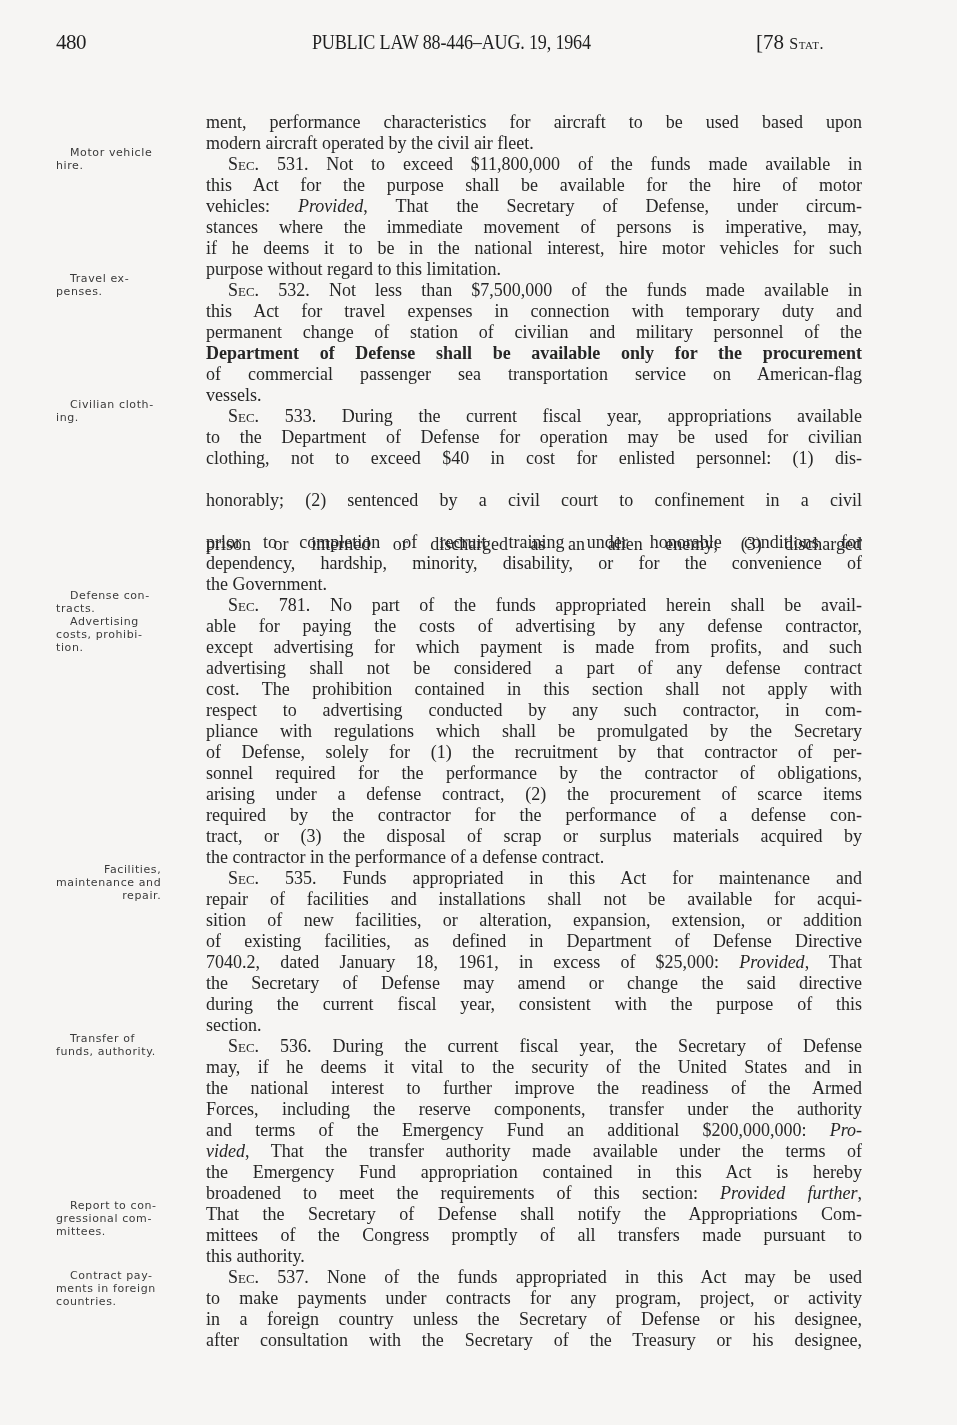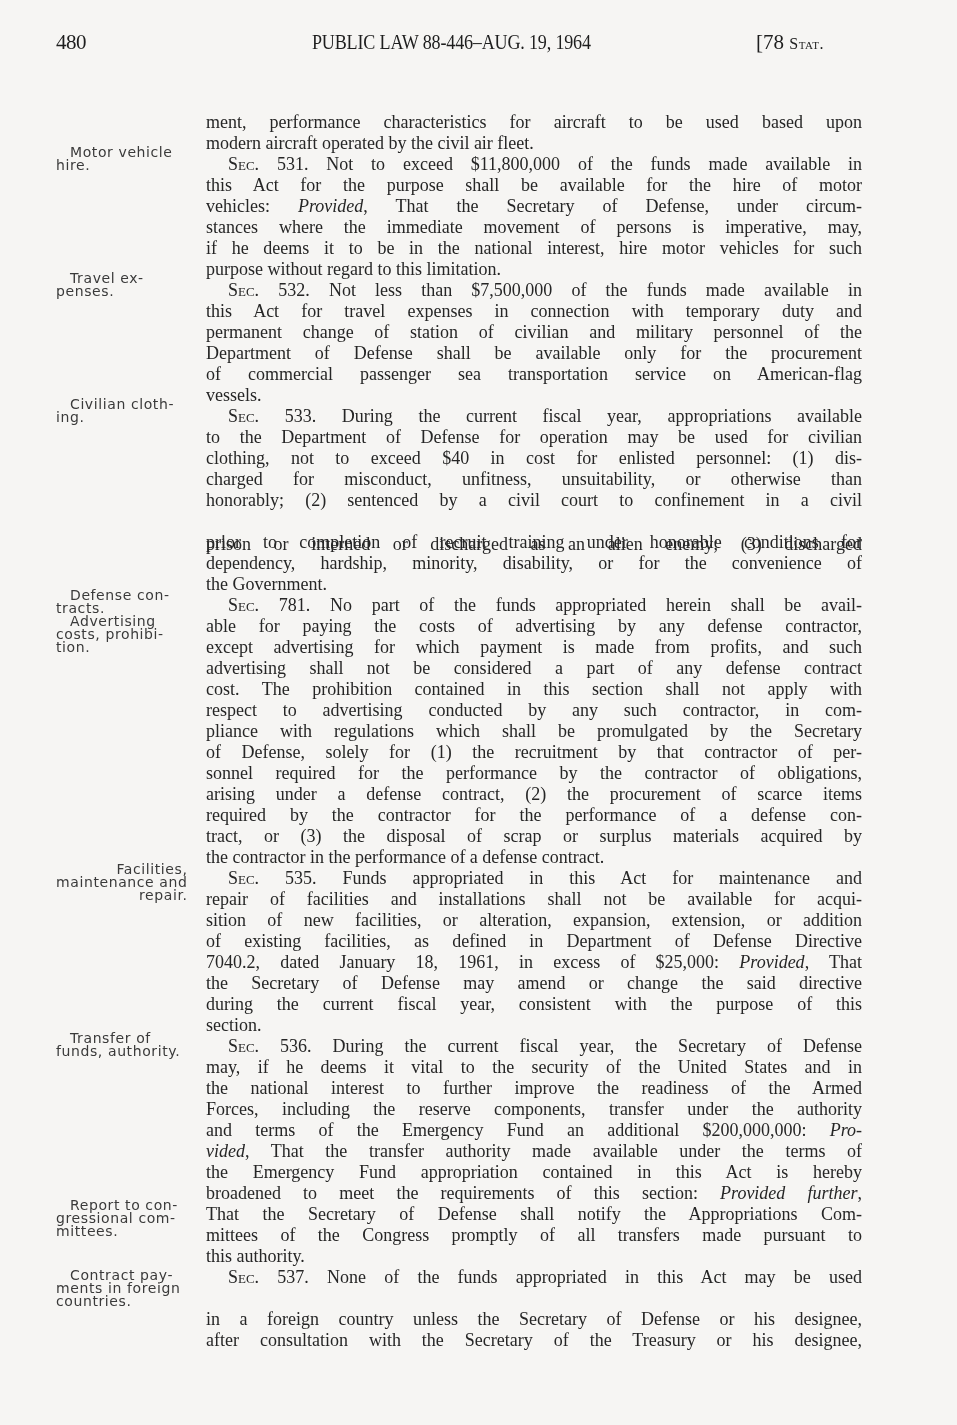--- a/index.html
+++ b/index.html
@@ -12,21 +12,21 @@
   .page { position: absolute; inset: 0; }
   .header { position: absolute; top: 30px; left: 0; width: 957px; height: 30px;
     font-family: "Liberation Serif", serif; font-size: 21px; color: #1e1e1e; }
   .header .pageno { position: absolute; left: 56px; top: 0; letter-spacing: -0.5px; }
   .header .title { position: absolute; left: 312px; top: 0; transform: scaleX(0.86); transform-origin: left top; letter-spacing: -0.2px; }
   .header .stat { position: absolute; left: 756px; top: 0; }
   .header .stat .sc { font-size: 16px; letter-spacing: 0.5px; }
 
   .notes { position: absolute; left: 0; top: 0; width: 200px; height: 100%; }
   .note { position: absolute; font-family: "DejaVu Sans", "Liberation Sans", sans-serif;
-    font-size: 14px; line-height: 13px; color: #3a3a3a; letter-spacing: 0.6px; }
+    font-size: 11px; line-height: 13px; color: #3a3a3a; letter-spacing: 0.6px; }
   .note .ln { display: block; white-space: nowrap; }
   .note .ind { padding-left: 14px; }
 
   .body { position: absolute; left: 206px; top: 0; width: 656px; height: 100%; }
   .line { position: absolute; left: 0; width: 656px; height: 21px;
     font-family: "Liberation Serif", serif; font-size: 18px; line-height: 21px;
     text-align: justify; text-align-last: justify; white-space: nowrap; color: #262626; }
   .line.ind { left: 22px; width: 634px; }
   .line.last { text-align-last: left; }
   .line i { font-style: italic; }
@@ -87,27 +87,26 @@
       <div class="line last" style="top: 133px;"><span>modern aircraft operated by the civil air fleet.</span></div>
       <div class="line ind" style="top: 154px;"><span class="sc">Sec.</span><span> 531. Not to exceed $11,800,000 of the funds made available in</span></div>
       <div class="line" style="top: 175px;"><span>this Act for the purpose shall be available for the hire of motor</span></div>
       <div class="line" style="top: 196px;"><span>vehicles: </span><i>Provided</i><span>, That the Secretary of Defense, under circum-</span></div>
       <div class="line" style="top: 217px;"><span>stances where the immediate movement of persons is imperative, may,</span></div>
       <div class="line" style="top: 238px;"><span>if he deems it to be in the national interest, hire motor vehicles for such</span></div>
       <div class="line last" style="top: 259px;"><span>purpose without regard to this limitation.</span></div>
       <div class="line ind" style="top: 280px;"><span class="sc">Sec.</span><span> 532. Not less than $7,500,000 of the funds made available in</span></div>
       <div class="line" style="top: 301px;"><span>this Act for travel expenses in connection with temporary duty and</span></div>
       <div class="line" style="top: 322px;"><span>permanent change of station of civilian and military personnel of the</span></div>
-      <div class="line" style="top: 343px;"><span>Department of Defense shall be available only for the procurement</span></div>
+      <div class="line" style="top: 343px; font-weight: bold;"><span>Department of Defense shall be available only for the procurement</span></div>
       <div class="line last" style="top: 385px;"><span>vessels.</span></div>
       <div class="line" style="top: 364px;"><span>of commercial passenger sea transportation service on American-flag</span></div>
       <div class="line ind" style="top: 406px;"><span class="sc">Sec.</span><span> 533. During the current fiscal year, appropriations available</span></div>
       <div class="line" style="top: 427px;"><span>to the Department of Defense for operation may be used for civilian</span></div>
       <div class="line" style="top: 448px;"><span>clothing, not to exceed $40 in cost for enlisted personnel: (1) dis-</span></div>
-      <div class="line" style="top: 469px;"><span>charged for misconduct, unfitness, unsuitability, or otherwise than</span></div>
       <div class="line" style="top: 490px;"><span>honorably; (2) sentenced by a civil court to confinement in a civil</span></div>
       <div class="line" style="top: 534px;"><span>prison or interned or discharged as an alien enemy; (3) discharged</span></div>
       <div class="line" style="top: 532px;"><span>prior to completion of recruit training under honorable conditions for</span></div>
       <div class="line" style="top: 553px;"><span>dependency, hardship, minority, disability, or for the convenience of</span></div>
       <div class="line last" style="top: 574px;"><span>the Government.</span></div>
       <div class="line ind" style="top: 595px;"><span class="sc">Sec.</span><span> 781. No part of the funds appropriated herein shall be avail-</span></div>
       <div class="line" style="top: 616px;"><span>able for paying the costs of advertising by any defense contractor,</span></div>
       <div class="line" style="top: 637px;"><span>except advertising for which payment is made from profits, and such</span></div>
       <div class="line" style="top: 658px;"><span>advertising shall not be considered a part of any defense contract</span></div>
       <div class="line" style="top: 679px;"><span>cost.  The prohibition contained in this section shall not apply with</span></div>
@@ -132,16 +131,17 @@
       <div class="line" style="top: 1078px;"><span>the national interest to further improve the readiness of the Armed</span></div>
       <div class="line" style="top: 1099px;"><span>Forces, including the reserve components, transfer under the authority</span></div>
       <div class="line" style="top: 1120px;"><span>and terms of the Emergency Fund an additional $200,000,000: </span><i>Pro-</i></div>
       <div class="line" style="top: 1141px;"><i>vided</i><span>, That the transfer authority made available under the terms of</span></div>
       <div class="line" style="top: 1162px;"><span>the Emergency Fund appropriation contained in this Act is hereby</span></div>
       <div class="line" style="top: 1183px;"><span>broadened to meet the requirements of this section: </span><i>Provided further</i><span>,</span></div>
       <div class="line" style="top: 1204px;"><span>That the Secretary of Defense shall notify the Appropriations Com-</span></div>
       <div class="line" style="top: 1225px;"><span>mittees of the Congress promptly of all transfers made pursuant to</span></div>
       <div class="line last" style="top: 1246px;"><span>this authority.</span></div>
       <div class="line ind" style="top: 1267px;"><span class="sc">Sec.</span><span> 537. None of the funds appropriated in this Act may be used</span></div>
+      <div class="line" style="top: 1288px;"><span>to make payments under contracts for any program, project, or activity</span></div>
       <div class="line" style="top: 1309px;"><span>in a foreign country unless the Secretary of Defense or his designee,</span></div>
       <div class="line" style="top: 1330px;"><span>after consultation with the Secretary of the Treasury or his designee,</span></div>
     </div>
 </div>
 
 </body></html>

